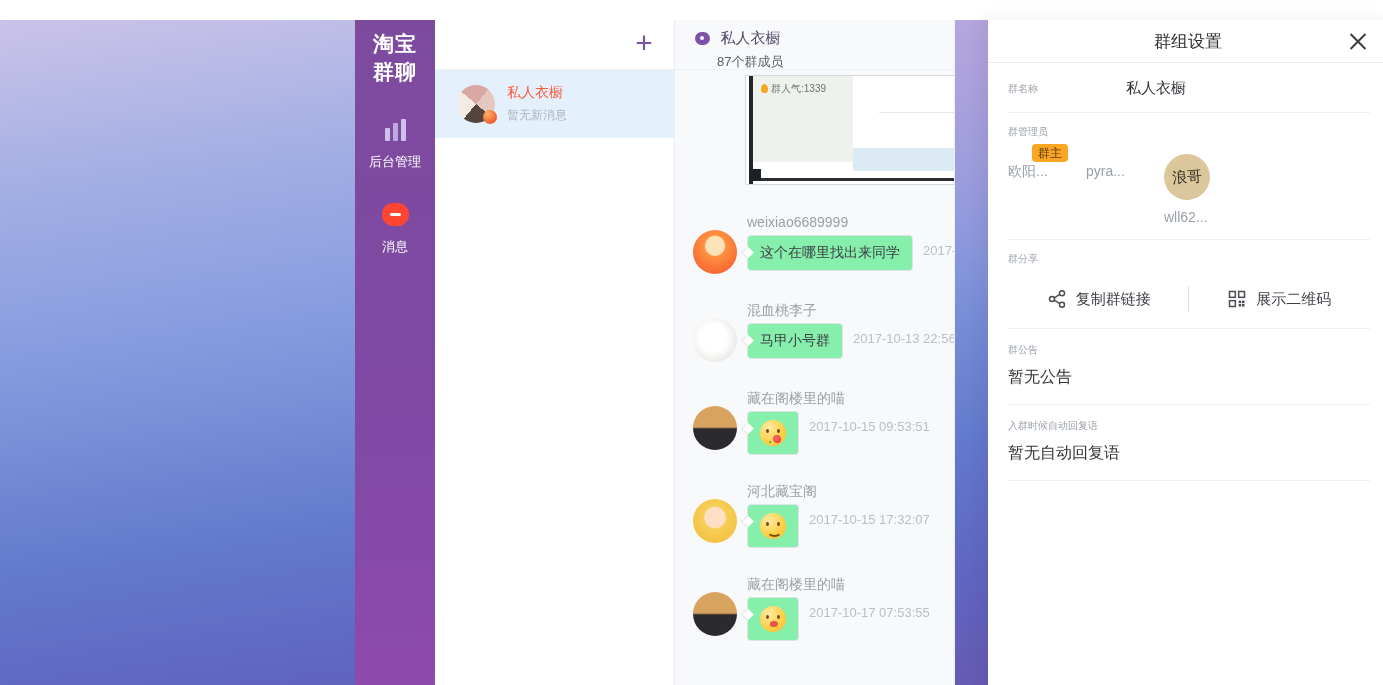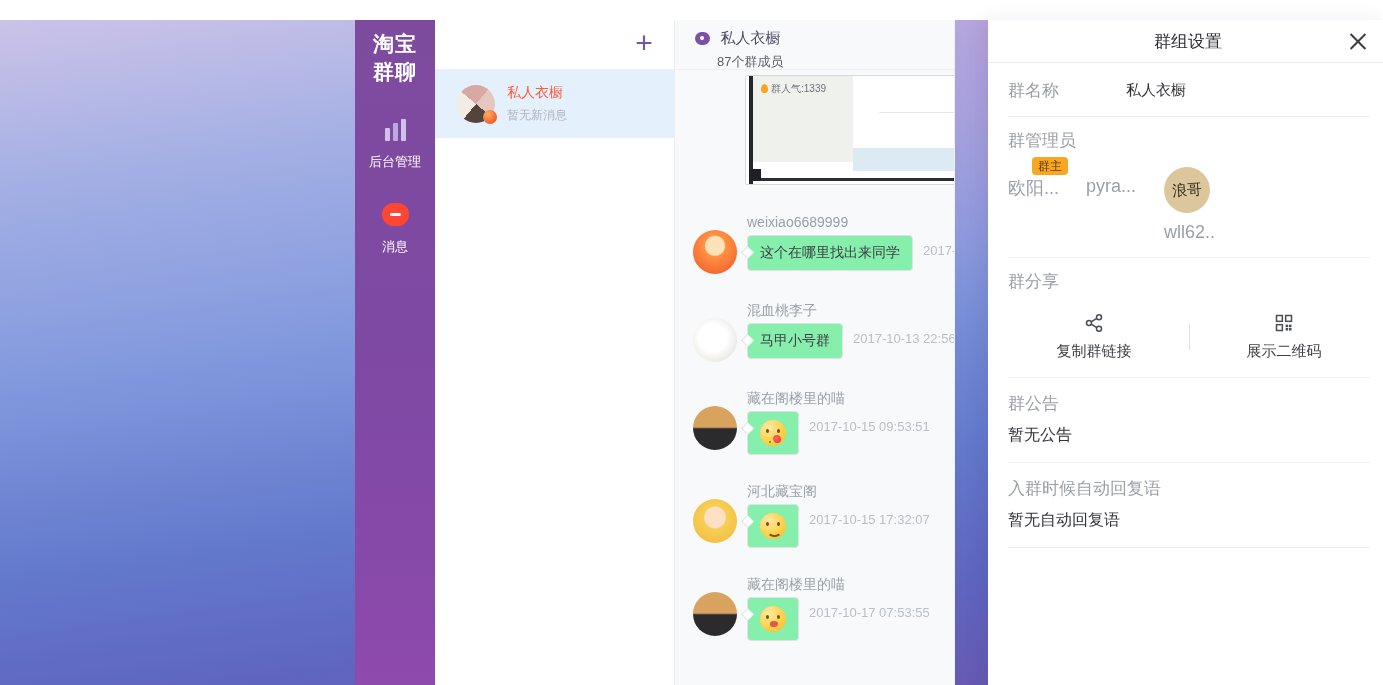--- a/index.html
+++ b/index.html
@@ -104,40 +104,40 @@
     background:#fff; box-shadow:-6px 0 18px rgba(40,30,80,.08); z-index:4; }
   .settings-header { position:relative; height:43px; border-bottom:1px solid #ededf0; }
   .settings-title { text-align:center; line-height:43px; font-size:17px; color:#2f2f33; }
   .close-btn { position:absolute; right:16px; top:7px; width:28px; height:28px;
     background:none; border:none; cursor:pointer; }
   .close-btn::before,.close-btn::after { content:""; position:absolute; left:13px; top:4px;
     width:2px; height:21px; background:#3d3d44; }
   .close-btn::before { transform:rotate(45deg); } .close-btn::after { transform:rotate(-45deg); }
 
   .sec { margin:0 18px 0 20px; border-bottom:1px solid #f0f0f3; }
-  .lbl { color:#9aa0a8; font-size:17px; }
+  .lbl { color:#9aa0a8; font-size:10px; }
   .name-row { display:flex; align-items:center; padding:16px 0 14px; }
   .name-row .lbl { width:118px; }
   .name-row .val { color:#33343a; font-size:15px; }
 
   .admins-sec { padding:12px 0 14px; }
   .admin-list { display:flex; gap:26px; margin-top:15px; }
   .admin { position:relative; width:52px; cursor:pointer; }
   .admin .avatar { width:46px; height:46px; }
   .adm1 { background:radial-gradient(circle at 50% 48%,#ecd2bc 26%,#7fae9e 30%,#578f80 100%); }
   .adm2 { background:radial-gradient(circle at 50% 40%,#f2d8c4 28%,#d98a96 33%,#3a3038 100%); }
   .adm3 { background:#dcc79d; display:flex; align-items:center; justify-content:center;
     font-family:"Liberation Serif","DejaVu Serif",serif; font-size:15px; color:#2e2a20; transform:rotate(-4deg); }
   .owner-badge { position:absolute; top:-10px; left:24px; background:#f9a623; color:#593c04;
     font-size:12px; line-height:18px; padding:0 6px; border-radius:4px; white-space:nowrap; }
-  .admin-name { margin-top:9px; color:#9aa0a8; font-size:18px; white-space:nowrap; overflow:hidden; }
+  .admin-name { margin-top:9px; color:#9aa0a8; font-size:14px; white-space:nowrap; overflow:hidden; }
 
   .share-sec { padding:12px 0 16px; }
   .share-actions { display:flex; align-items:center; justify-content:space-around; margin-top:20px; padding:0 20px; }
-  .share-action { display:flex; align-items:center; gap:9px; color:#3c3f44; font-size:15px; cursor:pointer;flex-direction:column; }
+  .share-action { display:flex; align-items:center; gap:9px; color:#3c3f44; font-size:15px; cursor:pointer; }
   .vdiv { width:1px; height:26px; background:#dcdee2; }
 
   .text-sec { padding:14px 0 16px; }
   .big-val { margin-top:10px; color:#33343a; font-size:16px; }
 </style>
 </head>
 <body>
 
 <div class="stage">
 

